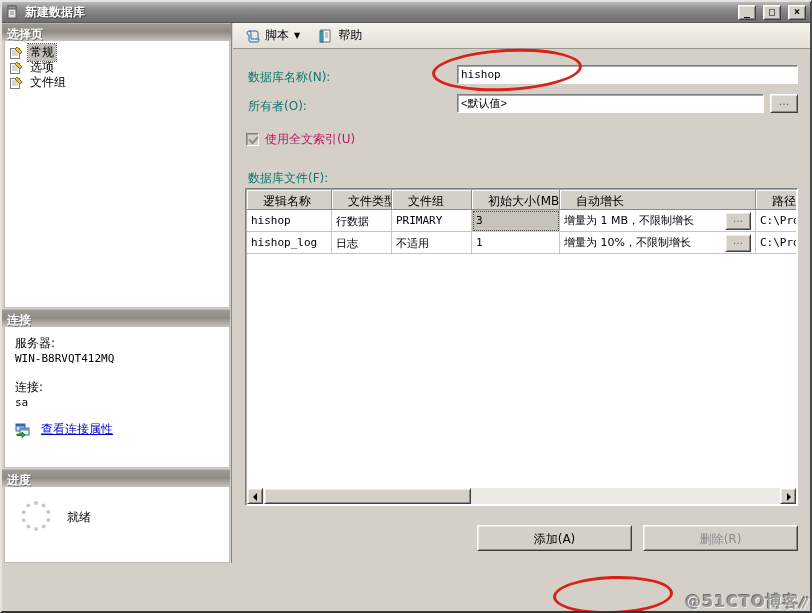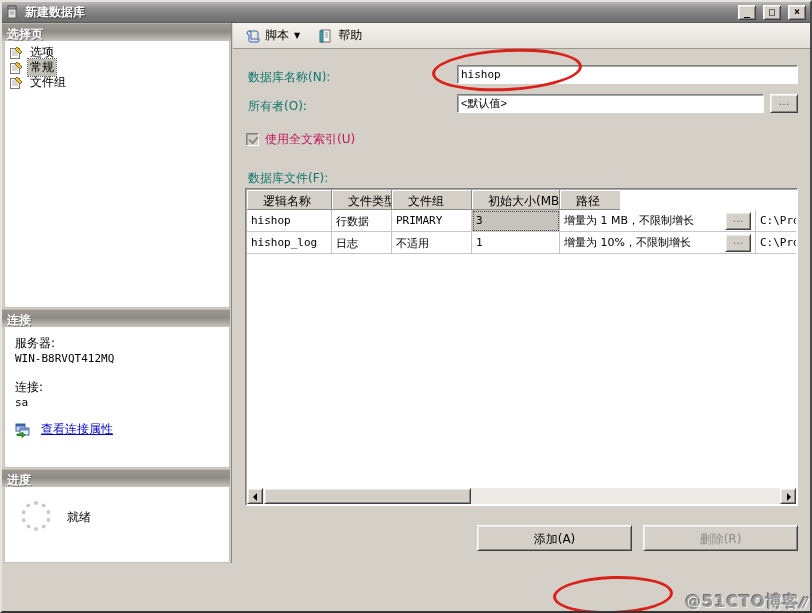--- a/index.html
+++ b/index.html
@@ -178,39 +178,39 @@
     <span class="title">新建数据库</span>
     <div class="winbtn">_</div>
     <div class="winbtn">□</div>
     <div class="winbtn">×</div>
   </div>
 
   <div class="sidebar">
     <div class="sect-header">选择页</div>
 
     <div class="whitebox pages-box">
+      <div class="page-item selected">
+        <svg class="icon14" viewBox="0 0 14 14">
+          <rect x="1.5" y="2.5" width="9" height="10" fill="#fff" stroke="#7a7a7a"></rect>
+          <line x1="3" y1="5" x2="9" y2="5" stroke="#b0b0b0"></line>
+            <line x1="3" y1="7" x2="9" y2="7" stroke="#b0b0b0"></line>
+          <line x1="3" y1="9" x2="9" y2="9" stroke="#b0b0b0"></line>
+          <path d="M8 1 L13 6 L11 8 L6 3 Z" fill="#f0c040" stroke="#8a6a10"></path>
+        </svg>
+        <span class="lbl">常规</span>
+      </div>
       <div class="page-item">
         <svg class="icon14" viewBox="0 0 14 14">
           <rect x="1.5" y="2.5" width="9" height="10" fill="#fff" stroke="#7a7a7a"></rect>
           <line x1="3" y1="5" x2="9" y2="5" stroke="#b0b0b0"></line>
             <line x1="3" y1="7" x2="9" y2="7" stroke="#b0b0b0"></line>
           <line x1="3" y1="9" x2="9" y2="9" stroke="#b0b0b0"></line>
           <path d="M8 1 L13 6 L11 8 L6 3 Z" fill="#f0c040" stroke="#8a6a10"></path>
         </svg>
         <span class="lbl">选项</span>
-      </div>
-      <div class="page-item selected">
-        <svg class="icon14" viewBox="0 0 14 14">
-          <rect x="1.5" y="2.5" width="9" height="10" fill="#fff" stroke="#7a7a7a"></rect>
-          <line x1="3" y1="5" x2="9" y2="5" stroke="#b0b0b0"></line>
-            <line x1="3" y1="7" x2="9" y2="7" stroke="#b0b0b0"></line>
-          <line x1="3" y1="9" x2="9" y2="9" stroke="#b0b0b0"></line>
-          <path d="M8 1 L13 6 L11 8 L6 3 Z" fill="#f0c040" stroke="#8a6a10"></path>
-        </svg>
-        <span class="lbl">常规</span>
       </div>
       <div class="page-item">
         <svg class="icon14" viewBox="0 0 14 14">
           <rect x="1.5" y="2.5" width="9" height="10" fill="#fff" stroke="#7a7a7a"></rect>
           <line x1="3" y1="5" x2="9" y2="5" stroke="#b0b0b0"></line>
             <line x1="3" y1="7" x2="9" y2="7" stroke="#b0b0b0"></line>
           <line x1="3" y1="9" x2="9" y2="9" stroke="#b0b0b0"></line>
           <path d="M8 1 L13 6 L11 8 L6 3 Z" fill="#f0c040" stroke="#8a6a10"></path>
         </svg>
         <span class="lbl">文件组</span>
@@ -281,20 +281,21 @@
 
     <div class="field-label" style="top:147px;">数据库文件(F):</div>
 
     <div class="grid">
       <div class="grid-inner">
         <div class="grow">
           <div class="gh c0">逻辑名称</div>
           <div class="gh c1">文件类型</div>
           <div class="gh c2">文件组</div>
           <div class="gh c3">初始大小(MB)</div>
+          <div class="gh c4">自动增长</div>
           <div class="gh c5">路径</div>
         </div>
 
         <div class="grow">
           <div class="gc c0 mono">hishop</div>
           <div class="gc c1">行数据</div>
           <div class="gc c2 mono">PRIMARY</div>
           <div class="gc c3 mono sel">3</div>
           <div class="gc c4 autocell">
             <span>增量为 1 MB，不限制增长</span>

